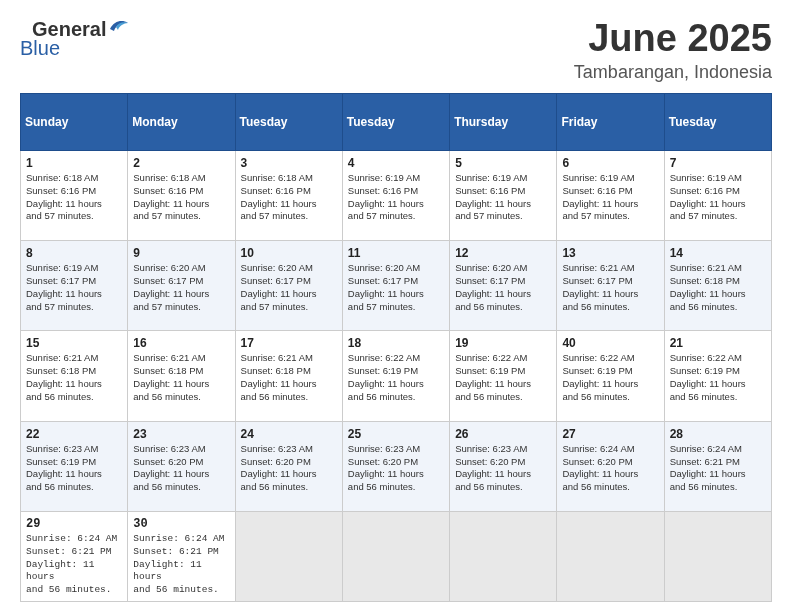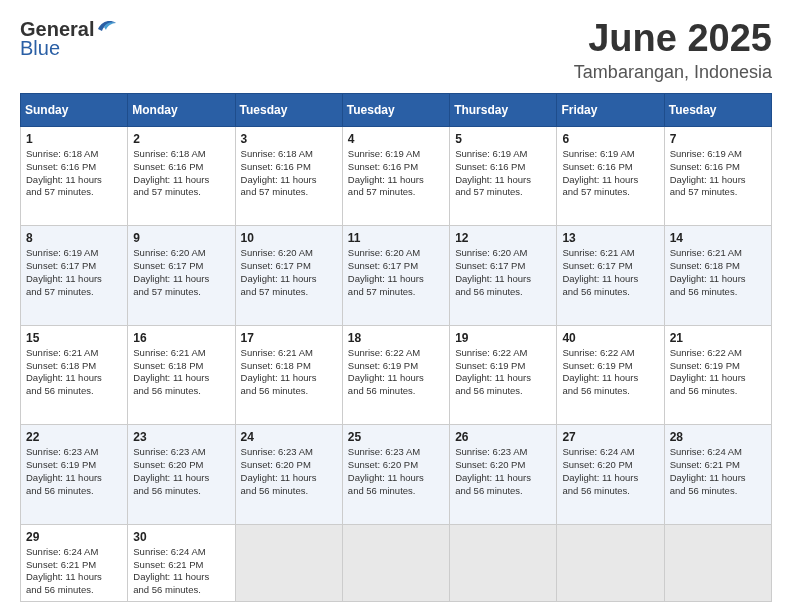--- a/index.html
+++ b/index.html
@@ -48,21 +48,21 @@
       border: 1px solid #ccc;
       border-collapse: collapse;
       width: 100%;
       table-layout: fixed;
     }
     .calendar th {
       background: #2a5fa5;
       color: #fff;
       font-size: 12px;
       font-weight: bold;
-      padding: 9px 4px;
+      padding: 21px 4px;
       text-align: left;
       border: 1px solid #1e4d8c;
     }
     .calendar td {
       border: 1px solid #ccc;
       vertical-align: top;
       padding: 4px 5px;
       font-size: 9.5px;
       color: #333;
       line-height: 1.35;
@@ -76,31 +76,32 @@
     }
     .day-num {
       font-size: 12px;
       font-weight: bold;
       color: #222;
       display: block;
       margin-bottom: 1px;
     }
     .last-row td {
       height: 70px;
+      font-family: Liberation Mono, monospace;
     }
   </style>
 </head>
 <body>
 
 <div class="page">
   <div class="header">
     <div class="logo">
       <div>
         <div style="display:flex;align-items:center;">
-          <span class="logo-general" style="font-size:20px;font-weight:bold;color:#333;">General</span>
+          <span class="logo-general" style="font-size:20px;font-weight:bold;color:#333;margin-left:12px;">General</span>
           <svg width="22" height="16" viewBox="0 0 22 16" style="margin-left:2px;margin-top:-10px;">
             <path d="M2 12 C6 4, 14 2, 20 6 C14 5, 8 8, 6 14 Z" fill="#2a5fa5"></path>
             <path d="M8 10 C10 6, 16 4, 20 6 C16 6, 11 9, 10 13 Z" fill="#4a9fd4"></path>
           </svg>
         </div>
         <span class="logo-blue" style="font-size:20px;font-weight:normal;color:#2a5fa5;display:block;margin-top:-4px;">Blue</span>
       </div>
     </div>
     <div class="title-block">
       <div class="month-title">June 2025</div>

